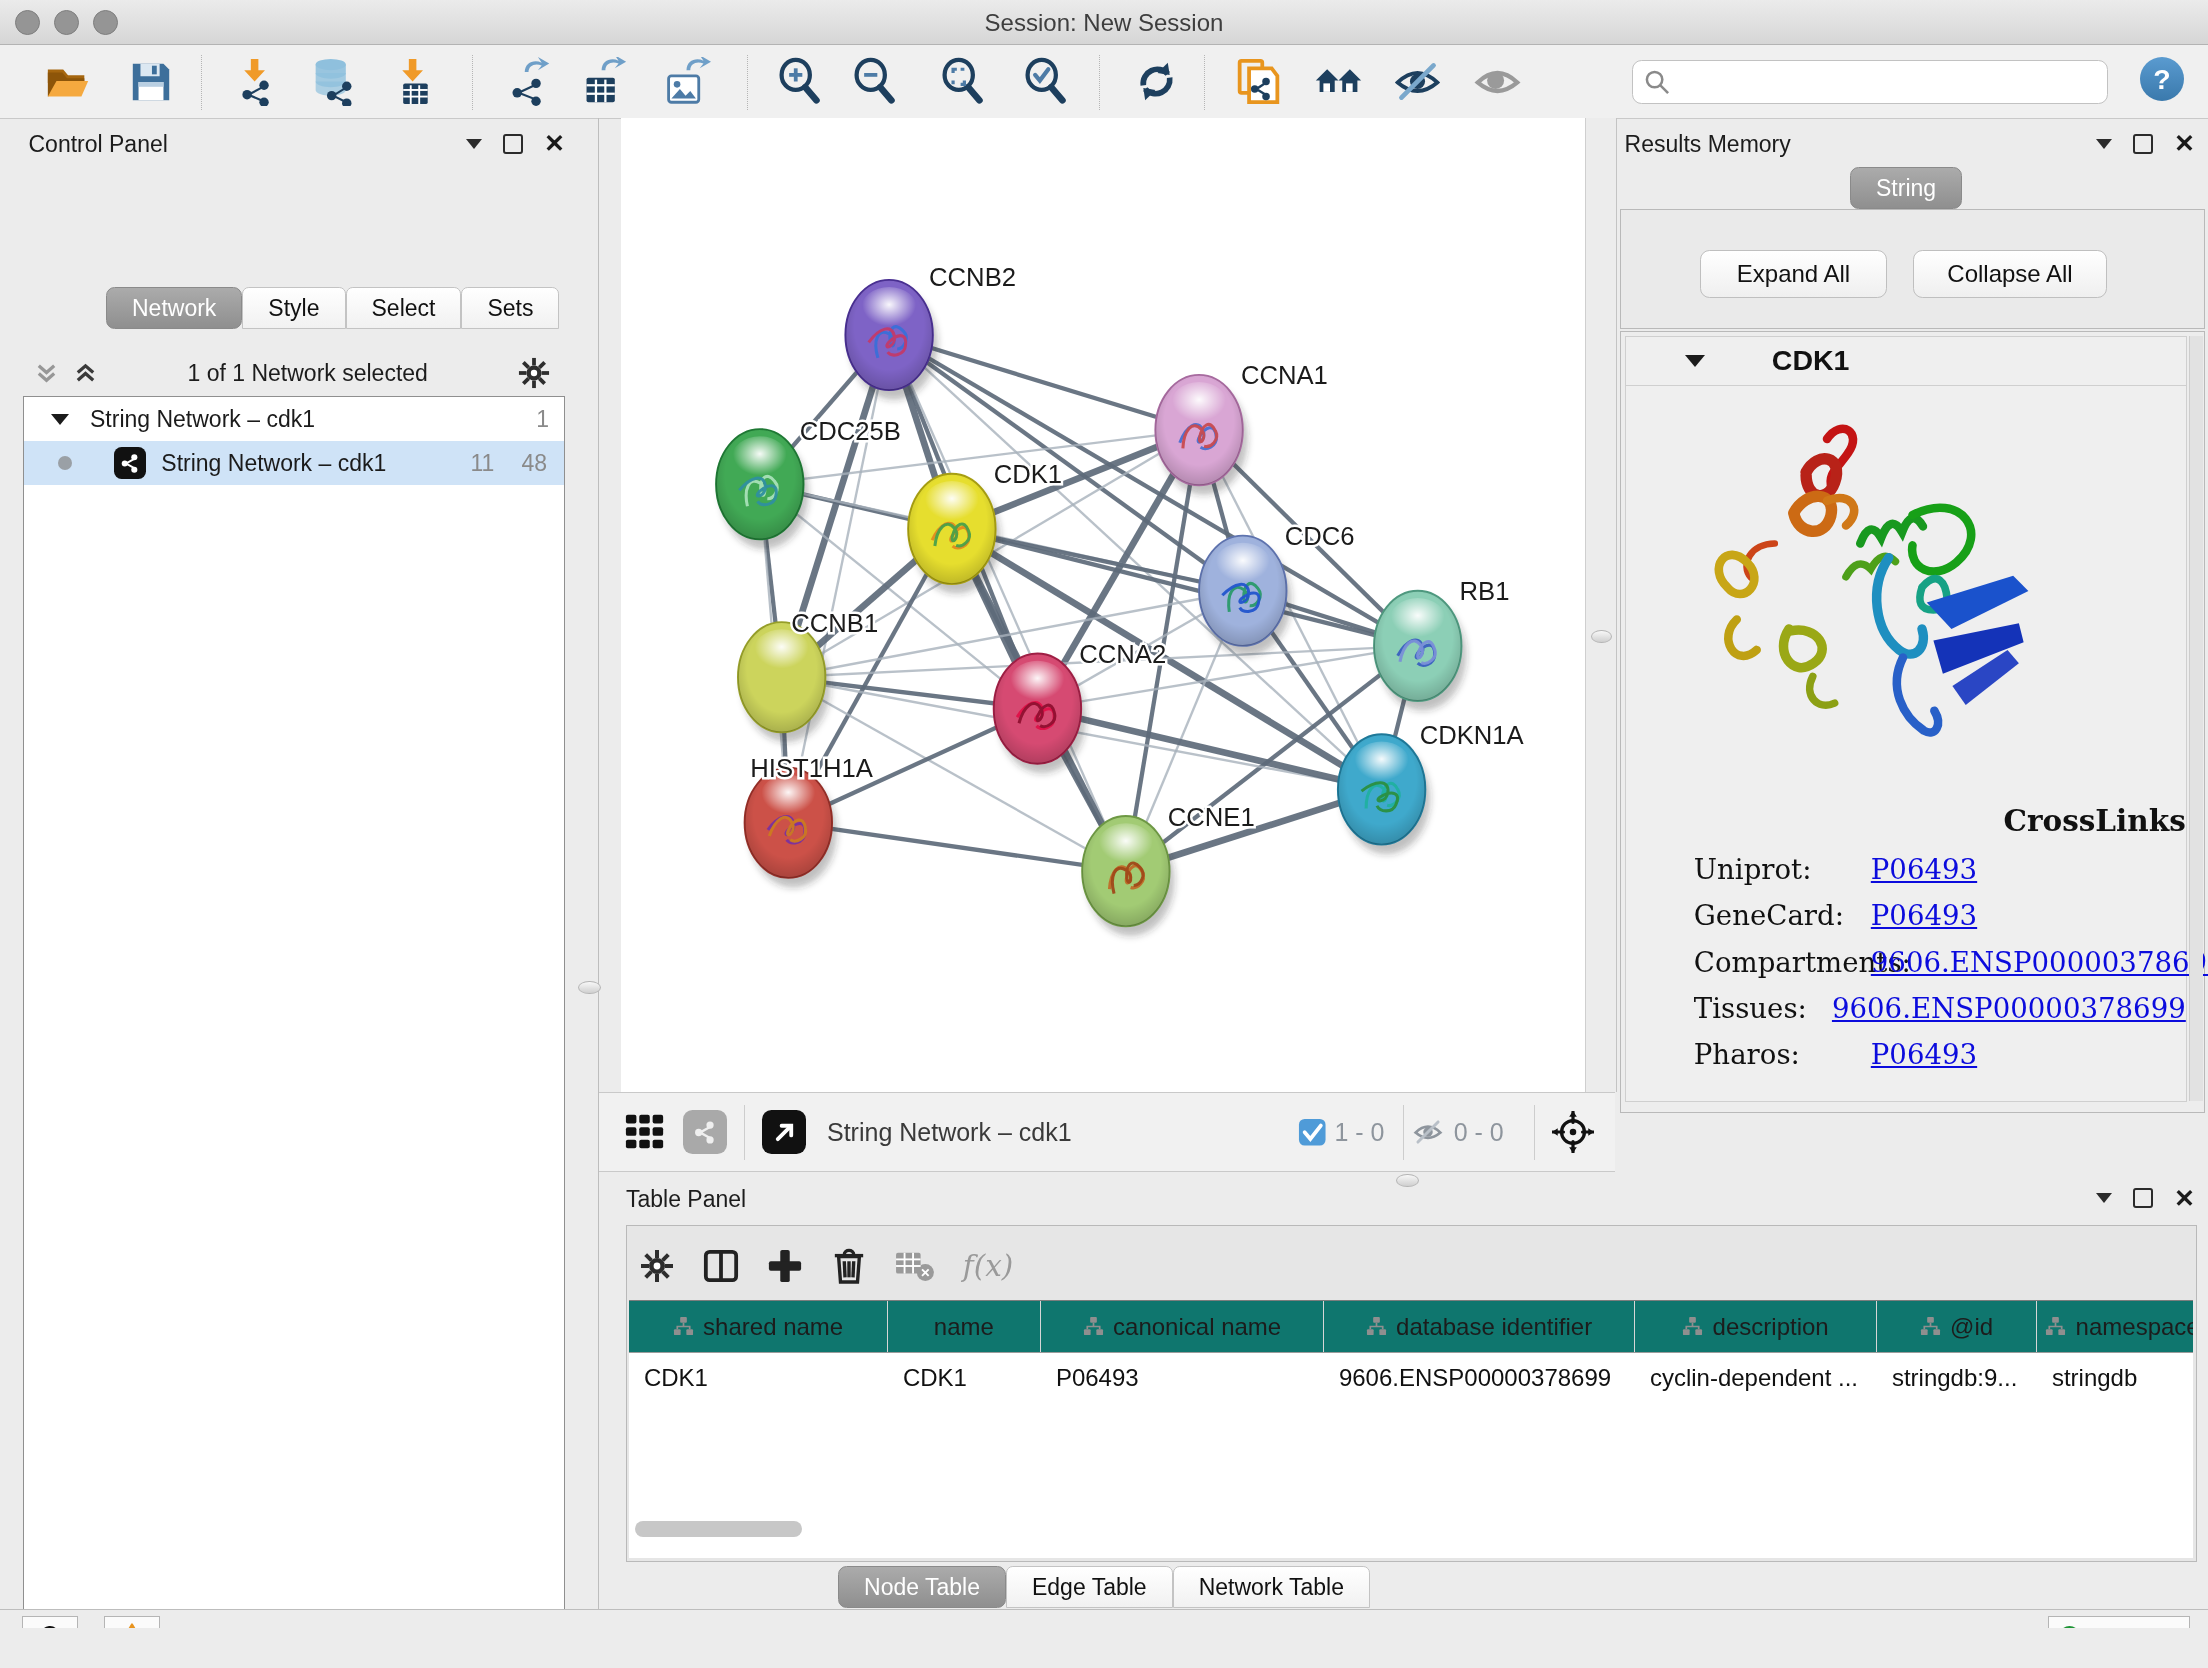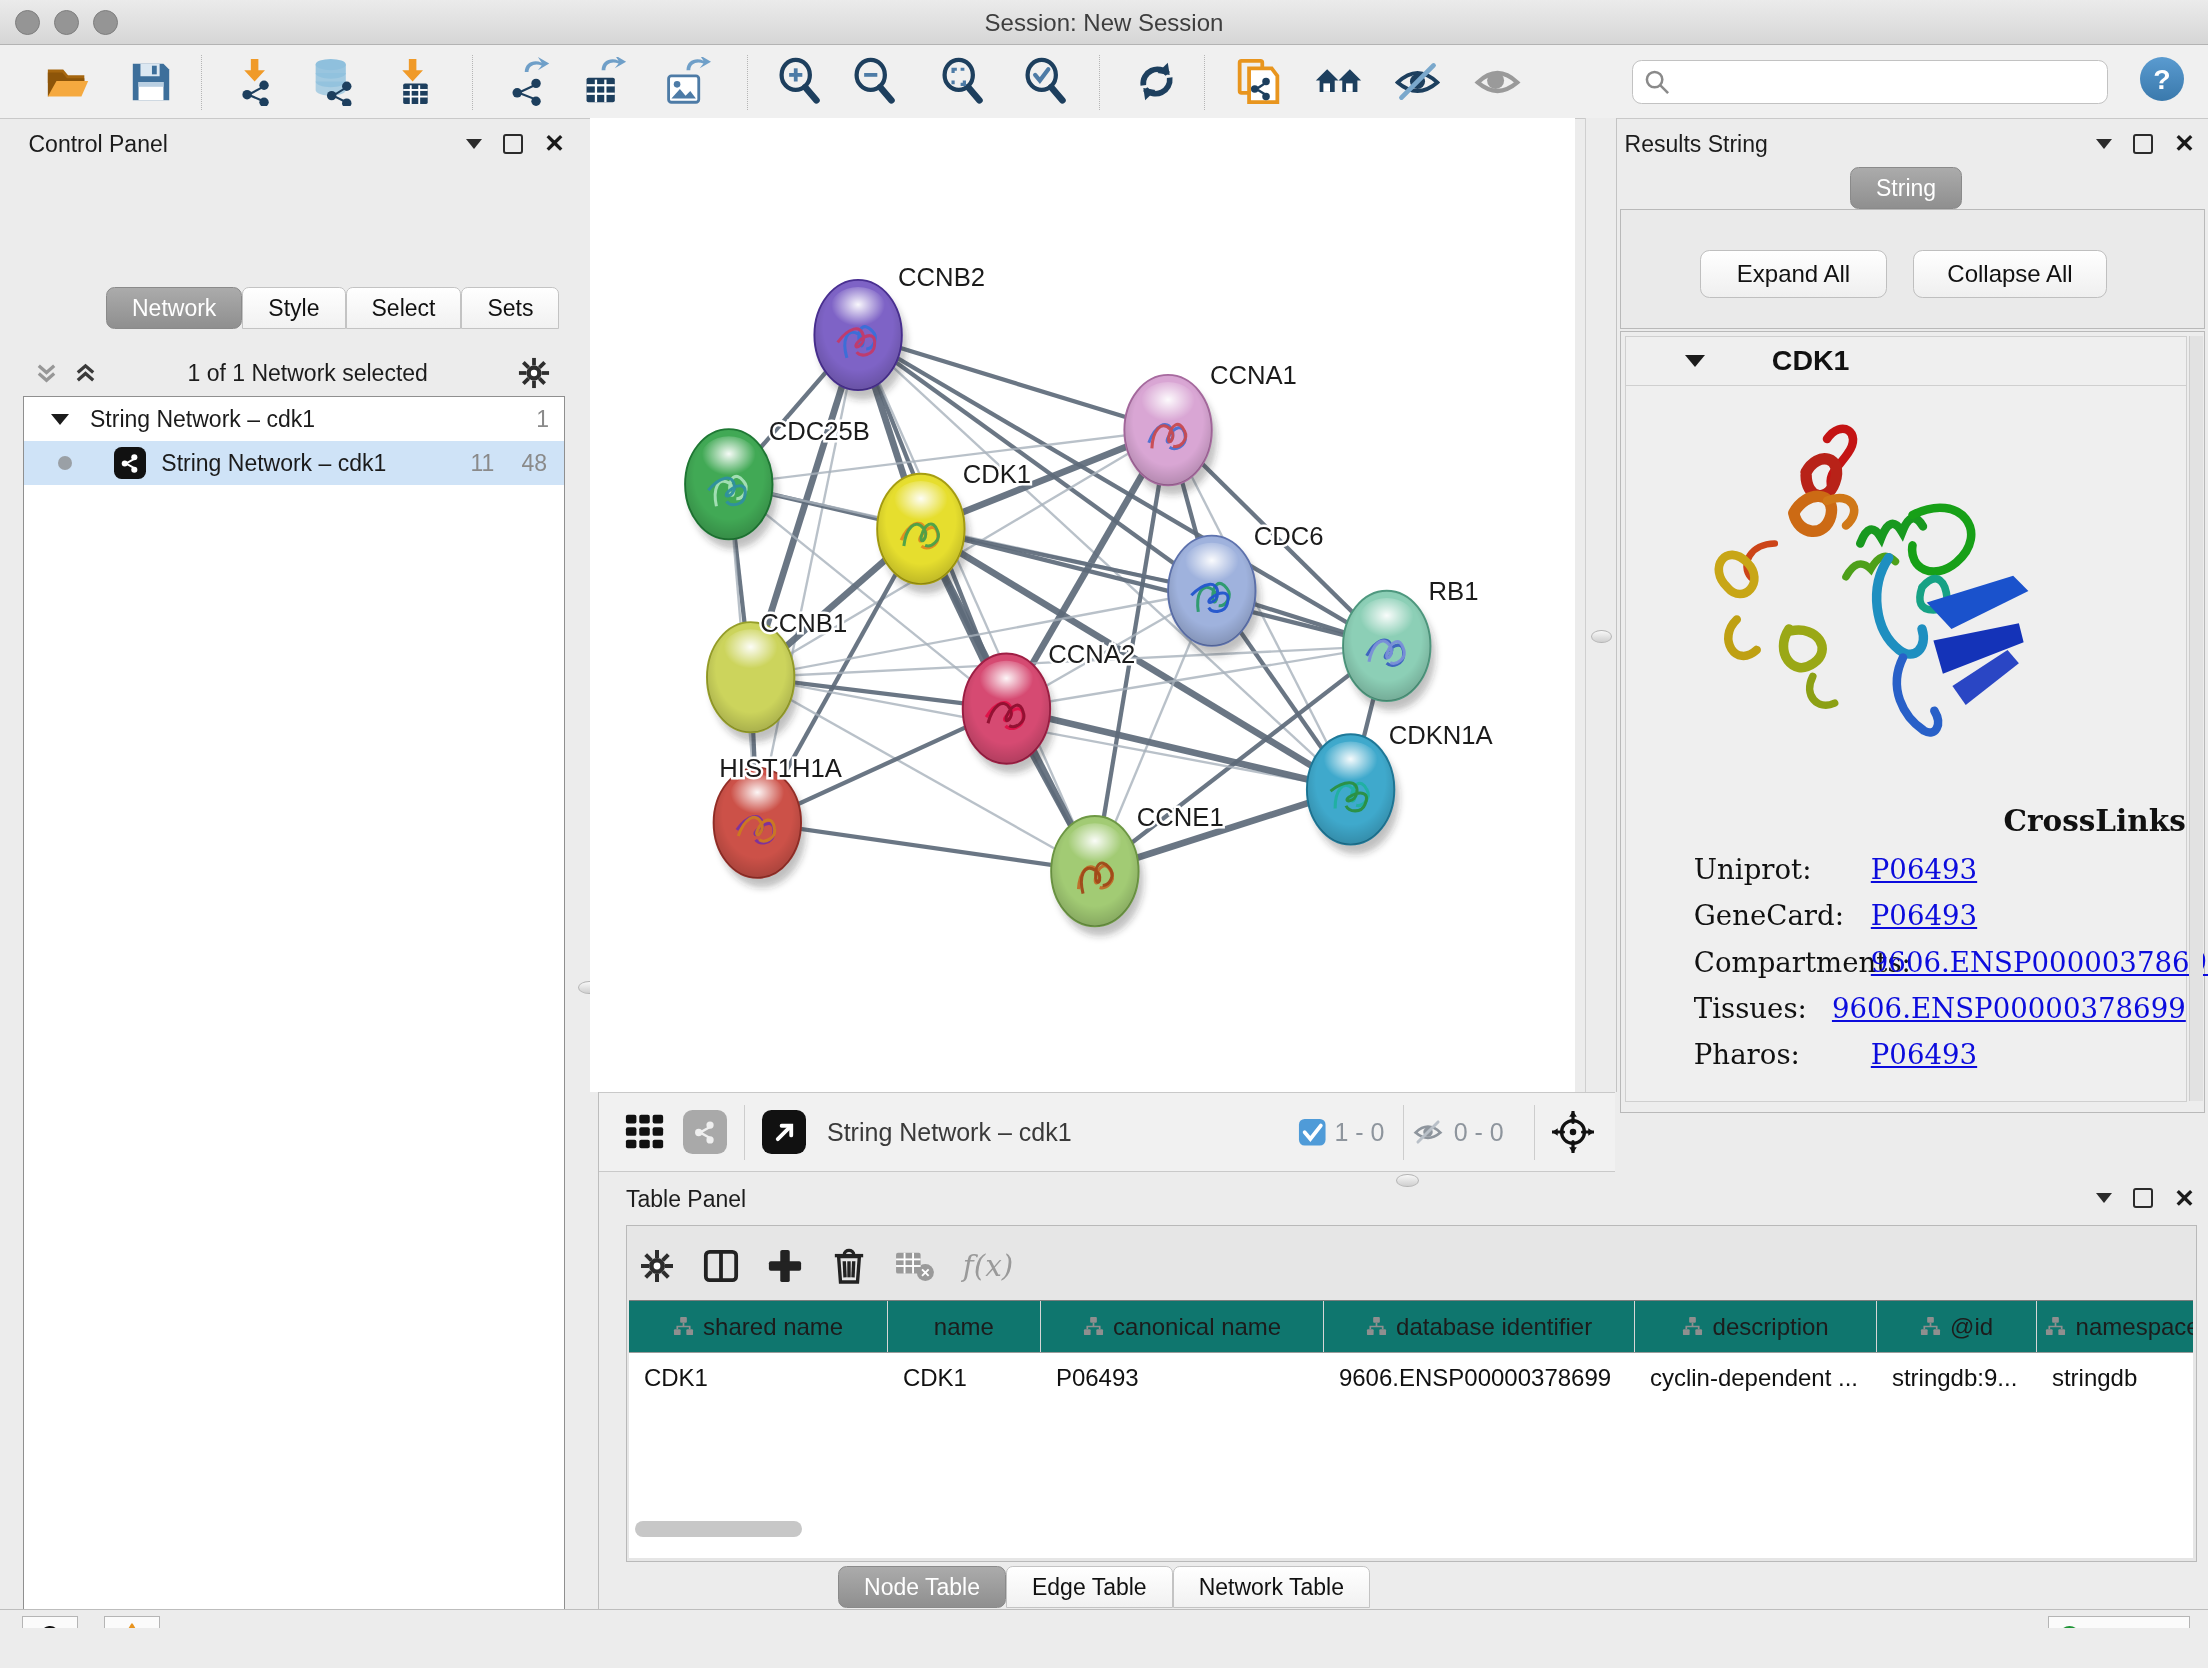--- a/index.html
+++ b/index.html
@@ -25,21 +25,21 @@
   .tab.active{background:linear-gradient(#ababab,#8f8f8f);color:#fff;border-color:#8a8a8a;border-radius:8.6px;}
   
   #cp-tabs{left:70px;top:169px;display:flex;padding-left:36px;}
   #cp-box{left:23px;top:278px;width:540px;height:1324px;background:#fff;border:1.9px solid #8f8f8f;}
   #cp-subbar{left:23px;top:234px;width:540px;height:42px;display:flex;align-items:center;}
   .treerow{position:relative;width:100%;height:44px;display:flex;align-items:center;font-size:23px;color:#1b1b1b;}
   .treerow.selected{background:#cfe3f7;}
   .count{color:#8a8a8a;}
   .sharebadge{width:32px;height:32px;border-radius:7.6px;background:#111;display:flex;align-items:center;justify-content:center;}
   
-  #netcanvas{left:590px;top:118px;width:985px;height:974px;background:#fff;}
+  #netcanvas{left:621px;top:118px;width:985px;height:974px;background:#fff;}
   #netgutter{left:1585px;top:118px;width:30px;height:974px;background:#ececec;border-left:1px solid #cfcfcf;border-right:1px solid #c3c3c3;}
   .knob{background:linear-gradient(#f8f8f8,#cfcfcf);border:1px solid #b5b5b5;border-radius:50%;}
   #nettoolbar{left:599px;top:1092px;width:1016px;height:78px;background:#f1f1f1;border-top:1px solid #c9c9c9;border-bottom:1px solid #c9c9c9;display:flex;align-items:center;}
   .ntsep{width:0;height:55px;border-left:1px solid #cdcdcd;margin:0 17px;}
   #nettitle{font-size:25px;color:#3a3a3a;margin-left:21px;flex:1;}
   .ntcount{font-size:25px;color:#8e959d;margin:0 13.3px 0 7.6px;}
   .badge-dark{width:44px;height:44px;border-radius:9.5px;background:#111;display:flex;align-items:center;justify-content:center;}
   .badge-gray{width:44px;height:44px;border-radius:9.5px;background:#a9a9a9;display:flex;align-items:center;justify-content:center;}
   
   #rp-box1{left:1620px;top:209px;width:583px;height:118px;background:#eaeaea;border:1.9px solid #b9b9b9;}
@@ -560,21 +560,21 @@
           <line x1="1" y1="22" x2="12" y2="22"></line>
           <line x1="32" y1="22" x2="43" y2="22"></line>
         </g>
         <path d="M22 0 l4 6 h-8z M22 44 l4-6 h-8z M0 22 l6-4 v8z M44 22 l-6-4 v8z" fill="#111"></path>
         <circle cx="22" cy="22" r="3.4" fill="#111"></circle>
       </svg>
   </div>
   <div class="abs knob" style="left:1396px;top:1174px;width:21px;height:11.4px;"></div>
 
   <div class="abs" style="left:1616px;top:118px;width:593px;height:1058px;">
-    <div class="abs panel-title" style="left:8.6px;top:13.3px;">Results String</div>
+    <div class="abs panel-title" style="left:8.6px;top:13.3px;">Results Memory</div>
     <div class="abs winbtns" style="left:480px;top:13.3px;">
       <span class="dd-arrow"></span>
       <span class="float-sq"></span>
       <span class="close-x">✕</span>
     </div>
     <div class="abs tab active" style="left:234px;top:49px;">String</div>
   </div>
   <div class="abs" id="rp-box1">
     <div class="abs rp-btn" style="left:79px;width:185px;">Expand All</div>
     <div class="abs rp-btn" style="left:292px;width:192px;">Collapse All</div>

